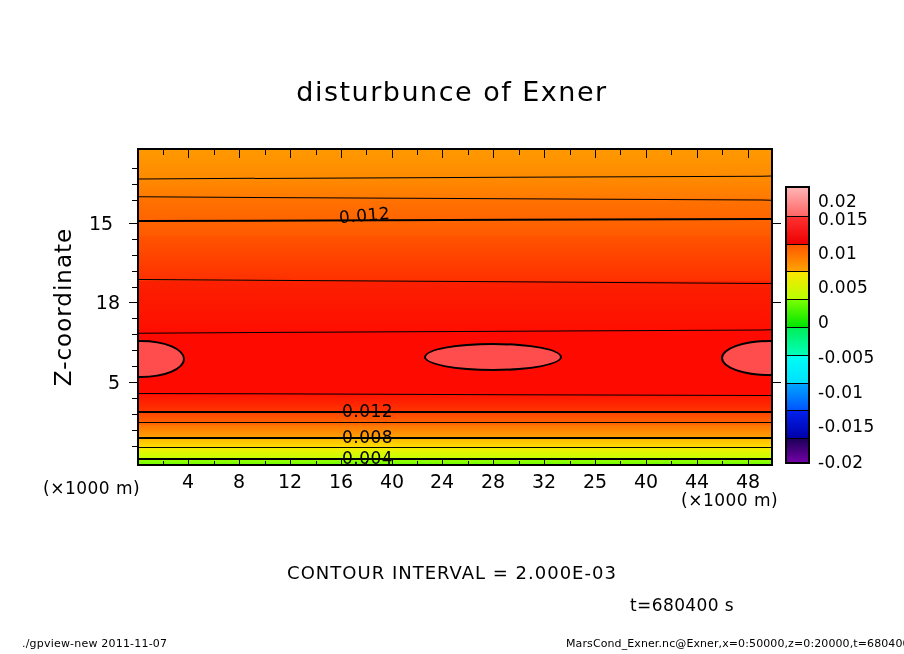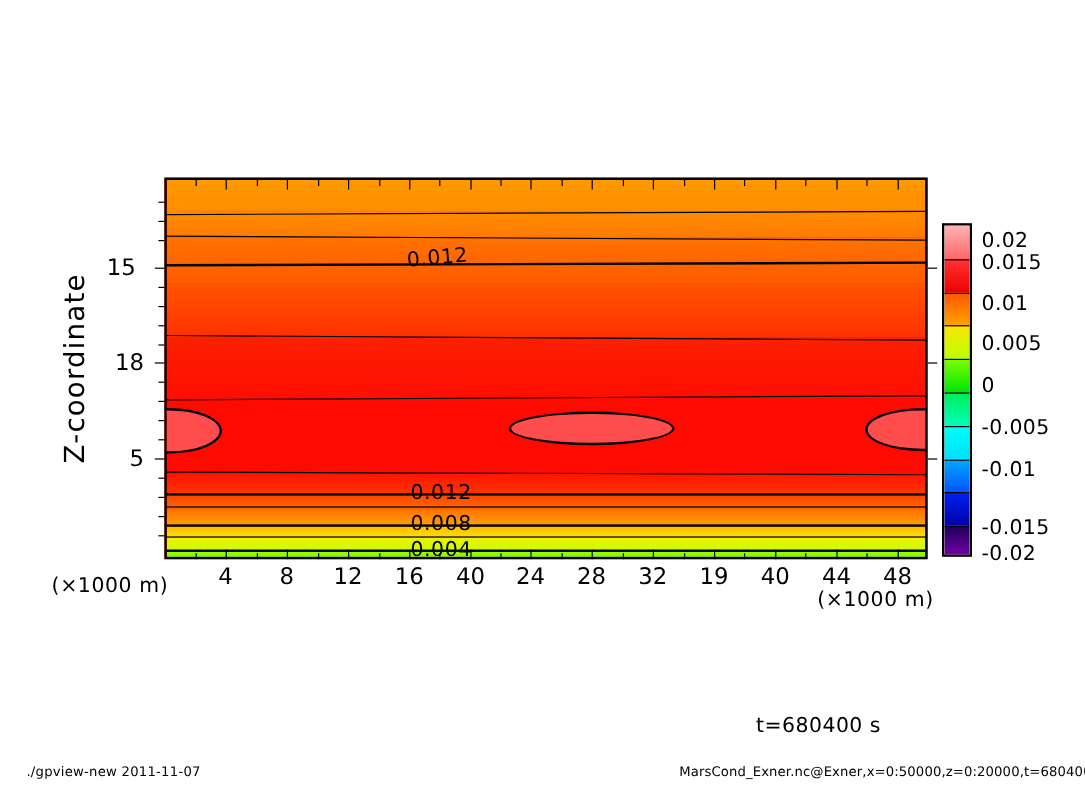--- a/index.html
+++ b/index.html
@@ -131,20 +131,21 @@
   #footer-right{
     position:absolute;left:566px;top:637px;
     font-size:11px;color:#000;letter-spacing:0.1px;
   }
 </style>
 </head>
 <body>
 
 <div class="fig">
 
+  <div id="plot-title">disturbunce of Exner</div>
 
   <div id="plot-frame">
     <div id="contour-field">
 
       <div class="band" style="top:0px;height:26px;background:linear-gradient(#ff9900,#ff8c00);"></div>
       <div class="band" style="top:26px;height:22px;background:linear-gradient(#ff8c00,#ff7a00);"></div>
       <div class="band" style="top:48px;height:38px;background:linear-gradient(#ff7300,#ff5a00);"></div>
       <div class="band" style="top:86px;height:45px;background:linear-gradient(#ff5400,#ff3000);"></div>
       <div class="band" style="top:131px;height:50px;background:linear-gradient(#fb2000,#ff0e00);"></div>
       <div class="band" style="top:181px;height:64px;background:linear-gradient(#ff0a00,#ff0a00);"></div>
@@ -262,21 +263,21 @@
   <div class="tick y" style="left:773px;top:382px;width:8px;"></div>
 
   <div class="xlab" style="left:188px;">4</div>
   <div class="xlab" style="left:239px;">8</div>
   <div class="xlab" style="left:290px;">12</div>
   <div class="xlab" style="left:341px;">16</div>
   <div class="xlab" style="left:392px;">40</div>
   <div class="xlab" style="left:442px;">24</div>
   <div class="xlab" style="left:493px;">28</div>
   <div class="xlab" style="left:544px;">32</div>
-  <div class="xlab" style="left:595px;">19</div>
+  <div class="xlab" style="left:595px;">25</div>
   <div class="xlab" style="left:646px;">40</div>
   <div class="xlab" style="left:697px;">44</div>
   <div class="xlab" style="left:748px;">48</div>
 
   <div class="ylab" style="left:82px;top:223px;text-align:center;">15</div>
   <div class="ylab" style="left:82px;top:302px;">18</div>
   <div class="ylab" style="left:82px;top:382px;">5</div>
 
   <div id="y-axis-title">Z-coordinate</div>
   <div class="unit-note" id="x-unit-left">(×1000 m)</div>
@@ -304,20 +305,21 @@
     <div class="cb-div" style="top:250.2px;"></div>
   </div>
 
   <div class="cb-lab" style="top:201px;">0.02</div>
   <div class="cb-lab" style="top:219px;">0.015</div>
   <div class="cb-lab" style="top:253px;">0.01</div>
   <div class="cb-lab" style="top:287px;">0.005</div>
   <div class="cb-lab" style="top:322px;">0</div>
   <div class="cb-lab" style="top:357px;">-0.005</div>
   <div class="cb-lab" style="top:392px;">-0.01</div>
-  <div class="cb-lab" style="top:440px;">-0.015</div>
+  <div class="cb-lab" style="top:426px;">-0.015</div>
   <div class="cb-lab" style="top:462px;">-0.02</div>
 
+  <div id="contour-interval">CONTOUR INTERVAL = 2.000E-03</div>
   <div id="time-stamp">t=680400 s</div>
   <div id="footer-left">./gpview-new  2011-11-07</div>
   <div id="footer-right">MarsCond_Exner.nc@Exner,x=0:50000,z=0:20000,t=680400</div>
 
 </div>
 
 </body></html>

